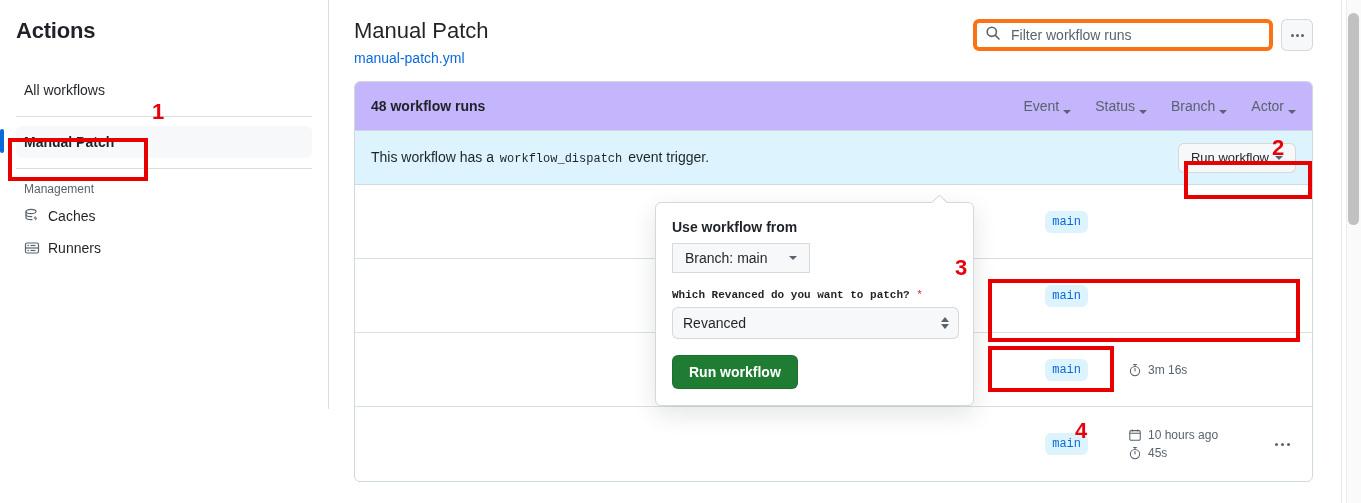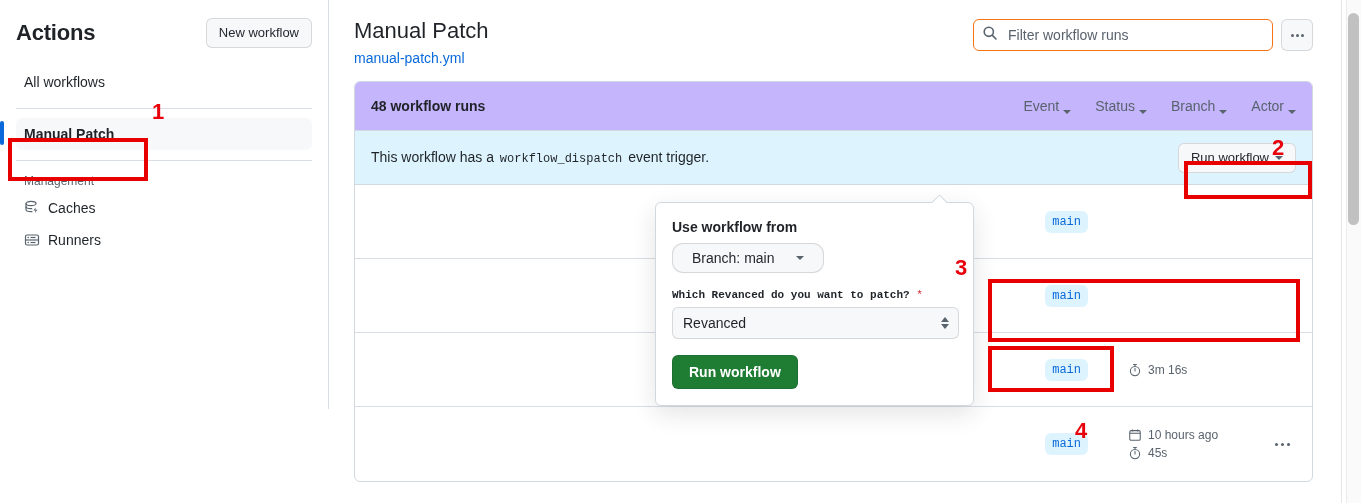--- a/index.html
+++ b/index.html
@@ -32,21 +32,21 @@
   }
   .sidebar-title {
     font-size: 22px; font-weight: 700; color: #1f2328; letter-spacing: -0.2px;
   }
   .new-workflow-btn {
     font-size: 13px; color: #24292f; background: #f6f8fa;
     border: 1px solid rgba(31,35,40,0.15); border-radius: 6px;
     padding: 5px 12px; cursor: pointer; line-height: 18px;
     white-space: nowrap;
   }
-  .nav-list { margin-top: 18px; }
+  .nav-list { margin-top: 30px; }
   .nav-item {
     position: relative;
     display: flex; align-items: center; gap: 8px;
     font-size: 14px; color: #1f2328;
     padding: 6px 8px; border-radius: 6px; cursor: pointer;
     line-height: 20px;
   }
   .nav-item.selected {
     background: #f6f8fa; font-weight: 600;
   }
@@ -69,21 +69,21 @@
     position: absolute; left: 330px; top: 0; right: 24px; height: 503px;
     padding: 16px 24px 0 24px;
   }
   .main-head { display: flex; align-items: flex-start; justify-content: space-between; }
   .wf-title { font-size: 22px; font-weight: 400; color: #1f2328; line-height: 30px; }
   .wf-file { font-size: 14px; color: #0969da; margin-top: 4px; cursor: pointer; display:inline-block;}
 
   .head-right { display: flex; align-items: center; gap: 8px; margin-top: 3px; }
   .filter-box {
     position: relative; width: 300px; height: 32px;
-    border: 1px solid #f97316; border-radius: 6px; background: #fff;
+    border: 4px solid #f97316; border-radius: 6px; background: #fff;
     display: flex; align-items: center; padding: 0 8px; gap: 8px; margin-left: 44px;
   }
   .filter-box input {
     border: 0; outline: none; font-size: 14px; color: #1f2328;
     width: 100%; background: transparent; font-family: "Liberation Sans", sans-serif;
   }
   .filter-box input::placeholder { color: #59636e; }
   .kebab-btn {
     width: 32px; height: 32px; border: 1px solid rgba(31,35,40,0.15);
     border-radius: 6px; background: #f6f8fa;
@@ -178,22 +178,22 @@
     width: 12px; height: 12px; background: #fff;
     border-left: 1px solid #d1d9e0; border-top: 1px solid #d1d9e0;
     transform: rotate(45deg); transform-origin: center;
   }
   .dd-label {
     font-size: 14px; font-weight: 600; color: #1f2328; margin-bottom: 8px;
   }
   .branch-select {
     display: inline-flex; align-items: center; gap: 22px;
     font-size: 14px; color: #24292f; background: #f6f8fa;
-    border: 1px solid rgba(31,35,40,0.15); border-radius: 11px;
-    padding: 4px 19px; cursor: pointer; line-height: 20px;
+    border: 1px solid rgba(31,35,40,0.15); border-radius: 1px;
+    padding: 4px 12px; cursor: pointer; line-height: 20px;
   }
   .field-label {
     font-family: "Liberation Mono", monospace;
     font-size: 11px; font-weight: 700; color: #1f2328;
     margin-top: 16px; margin-bottom: 6px;
   }
   .req-star { color: #cf222e; font-weight: 400; }
   .field-select {
     position: relative; width: 287px; height: 32px;
     background: #f6f8fa; border: 1px solid rgba(31,35,40,0.15);
@@ -247,21 +247,20 @@
 </head>
 <body>
 
 <div id="page">
 
   <div class="top-strip"></div>
 
   <div class="sidebar">
     <div class="sidebar-head">
       <div class="sidebar-title">Actions</div>
-      <button class="new-workflow-btn">New workflow</button>
     </div>
 
     <div class="nav-list">
       <div class="nav-item">
         <span>All workflows</span>
       </div>
 
       <div class="nav-divider"></div>
 
       <div class="nav-item selected">

